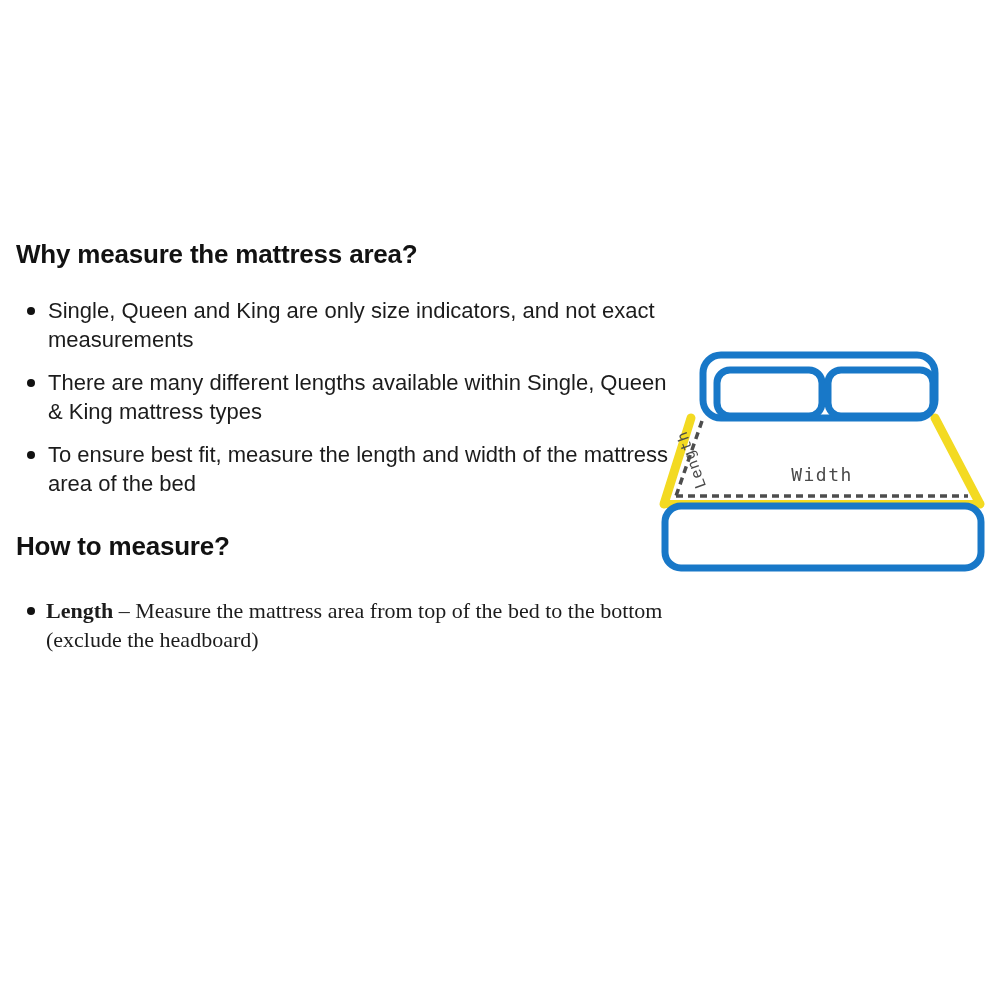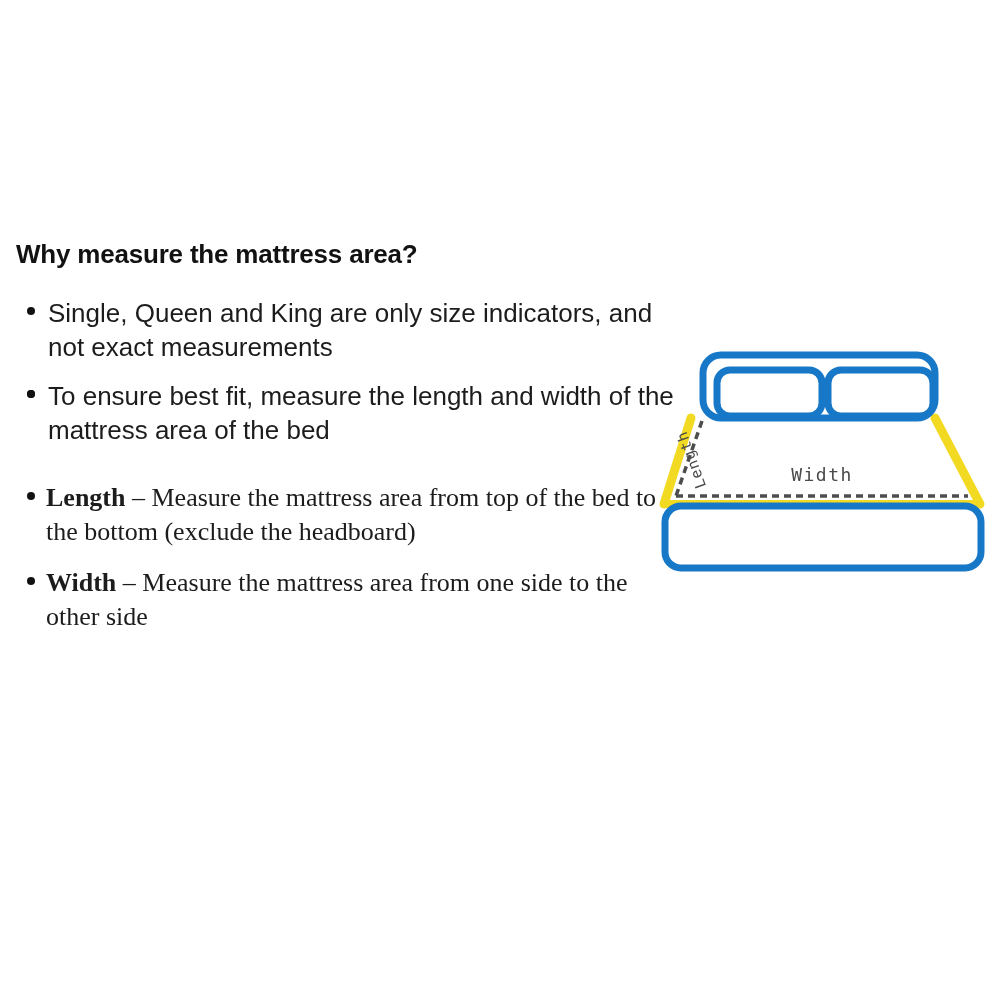--- a/index.html
+++ b/index.html
@@ -36,21 +36,21 @@
   }
 
   ul.bullets {
     list-style: none;
     margin: 0;
     padding: 0;
   }
   ul.bullets li {
     position: relative;
     padding-left: 32px;
-    font-size: 26px;
+    font-size: 22px;
     line-height: 1.32;
     color: #1c1c1c;
     margin-bottom: 14px;
   }
   ul.bullets li:last-child { margin-bottom: 8px; }
   ul.bullets li .dot {
     position: absolute;
     left: 11px;
     top: 11px;
     width: 8px;
@@ -87,36 +87,34 @@
 
     <h2 class="section-heading" id="why-heading">Why measure the mattress area?</h2>
 
     <ul class="bullets" id="why-list">
       <li>
         <span class="dot"></span>
         <span>Single, Queen and King are only size indicators, and not exact measurements</span>
       </li>
       <li>
         <span class="dot"></span>
+        <span>There are many different lengths available within Single, Queen &amp; King mattress types</span>
       </li>
       <li>
         <span class="dot"></span>
         <span>To ensure best fit, measure the length and width of the mattress area of the bed</span>
       </li>
     </ul>
 
+    <h2 class="section-heading" id="how-heading">How to measure?</h2>
 
     <ul class="bullets" id="how-list">
       <li>
         <span class="dot"></span>
         <span class="lead">Length</span><span> – Measure the mattress area from top of the bed to the bottom (exclude the headboard)</span>
-      </li>
-      <li>
-        <span class="dot"></span>
-        <span class="lead">Width</span><span> – Measure the mattress area from one side to the other side</span>
       </li>
     </ul>
 
   </div>
 
   <div class="diagram">
     <svg width="345" height="248" viewBox="0 0 345 248" xmlns="http://www.w3.org/2000/svg">
 
       <polygon points="41,80 285,80 330,166 14,166" fill="#ffffff"></polygon>
 

